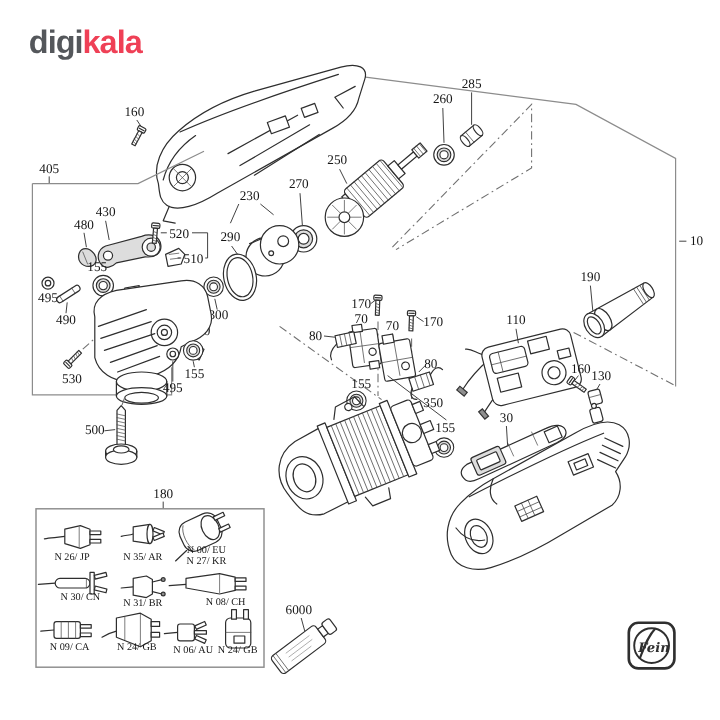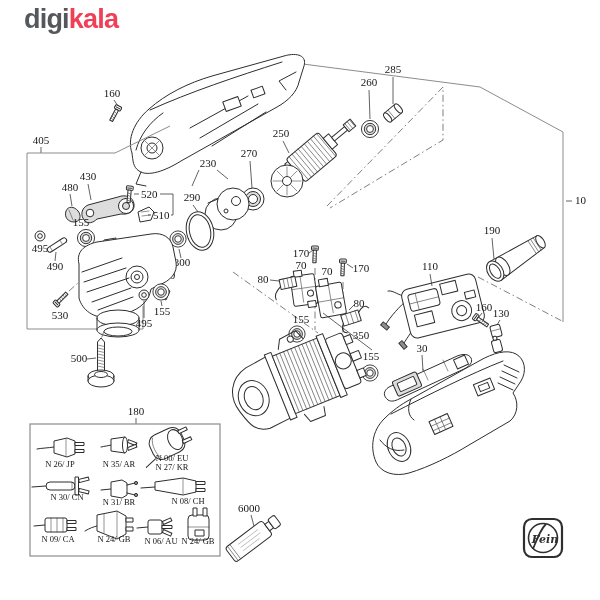--- a/index.html
+++ b/index.html
@@ -1,16 +1,16 @@
 <!DOCTYPE html>
 <html><head>
 <meta charset="utf-8">
 <style>
   html,body{margin:0;padding:0;width:600px;height:600px;background:#fff;overflow:hidden;position:relative}
-  .logo{position:absolute;left:24px;top:4px;font:700 27px "Liberation Sans",sans-serif;letter-spacing:-0.8px;user-select:none}
+  .logo{position:absolute;left:24px;top:20px;font:700 27px "Liberation Sans",sans-serif;letter-spacing:-0.8px;user-select:none}
   .logo .digi{color:#54575b}
   .logo .kala{color:#ef4056}
   svg{position:absolute;left:0;top:0}
   .ln{fill:none;stroke:#2e2e2e;stroke-width:1;stroke-linecap:round;stroke-linejoin:round}
   .thin{fill:none;stroke:#4a4a4a;stroke-width:.6;stroke-linecap:round}
   .pw{fill:#fff;stroke:#2e2e2e;stroke-width:1;stroke-linejoin:round}
   .pg{fill:#ddd;stroke:#2e2e2e;stroke-width:1;stroke-linejoin:round}
   .pd{fill:#8f8f8f;stroke:#333;stroke-width:1}
   .lbl{font:11px "Liberation Serif",serif;fill:#161616;text-anchor:middle}
   .lblS{text-anchor:start}

